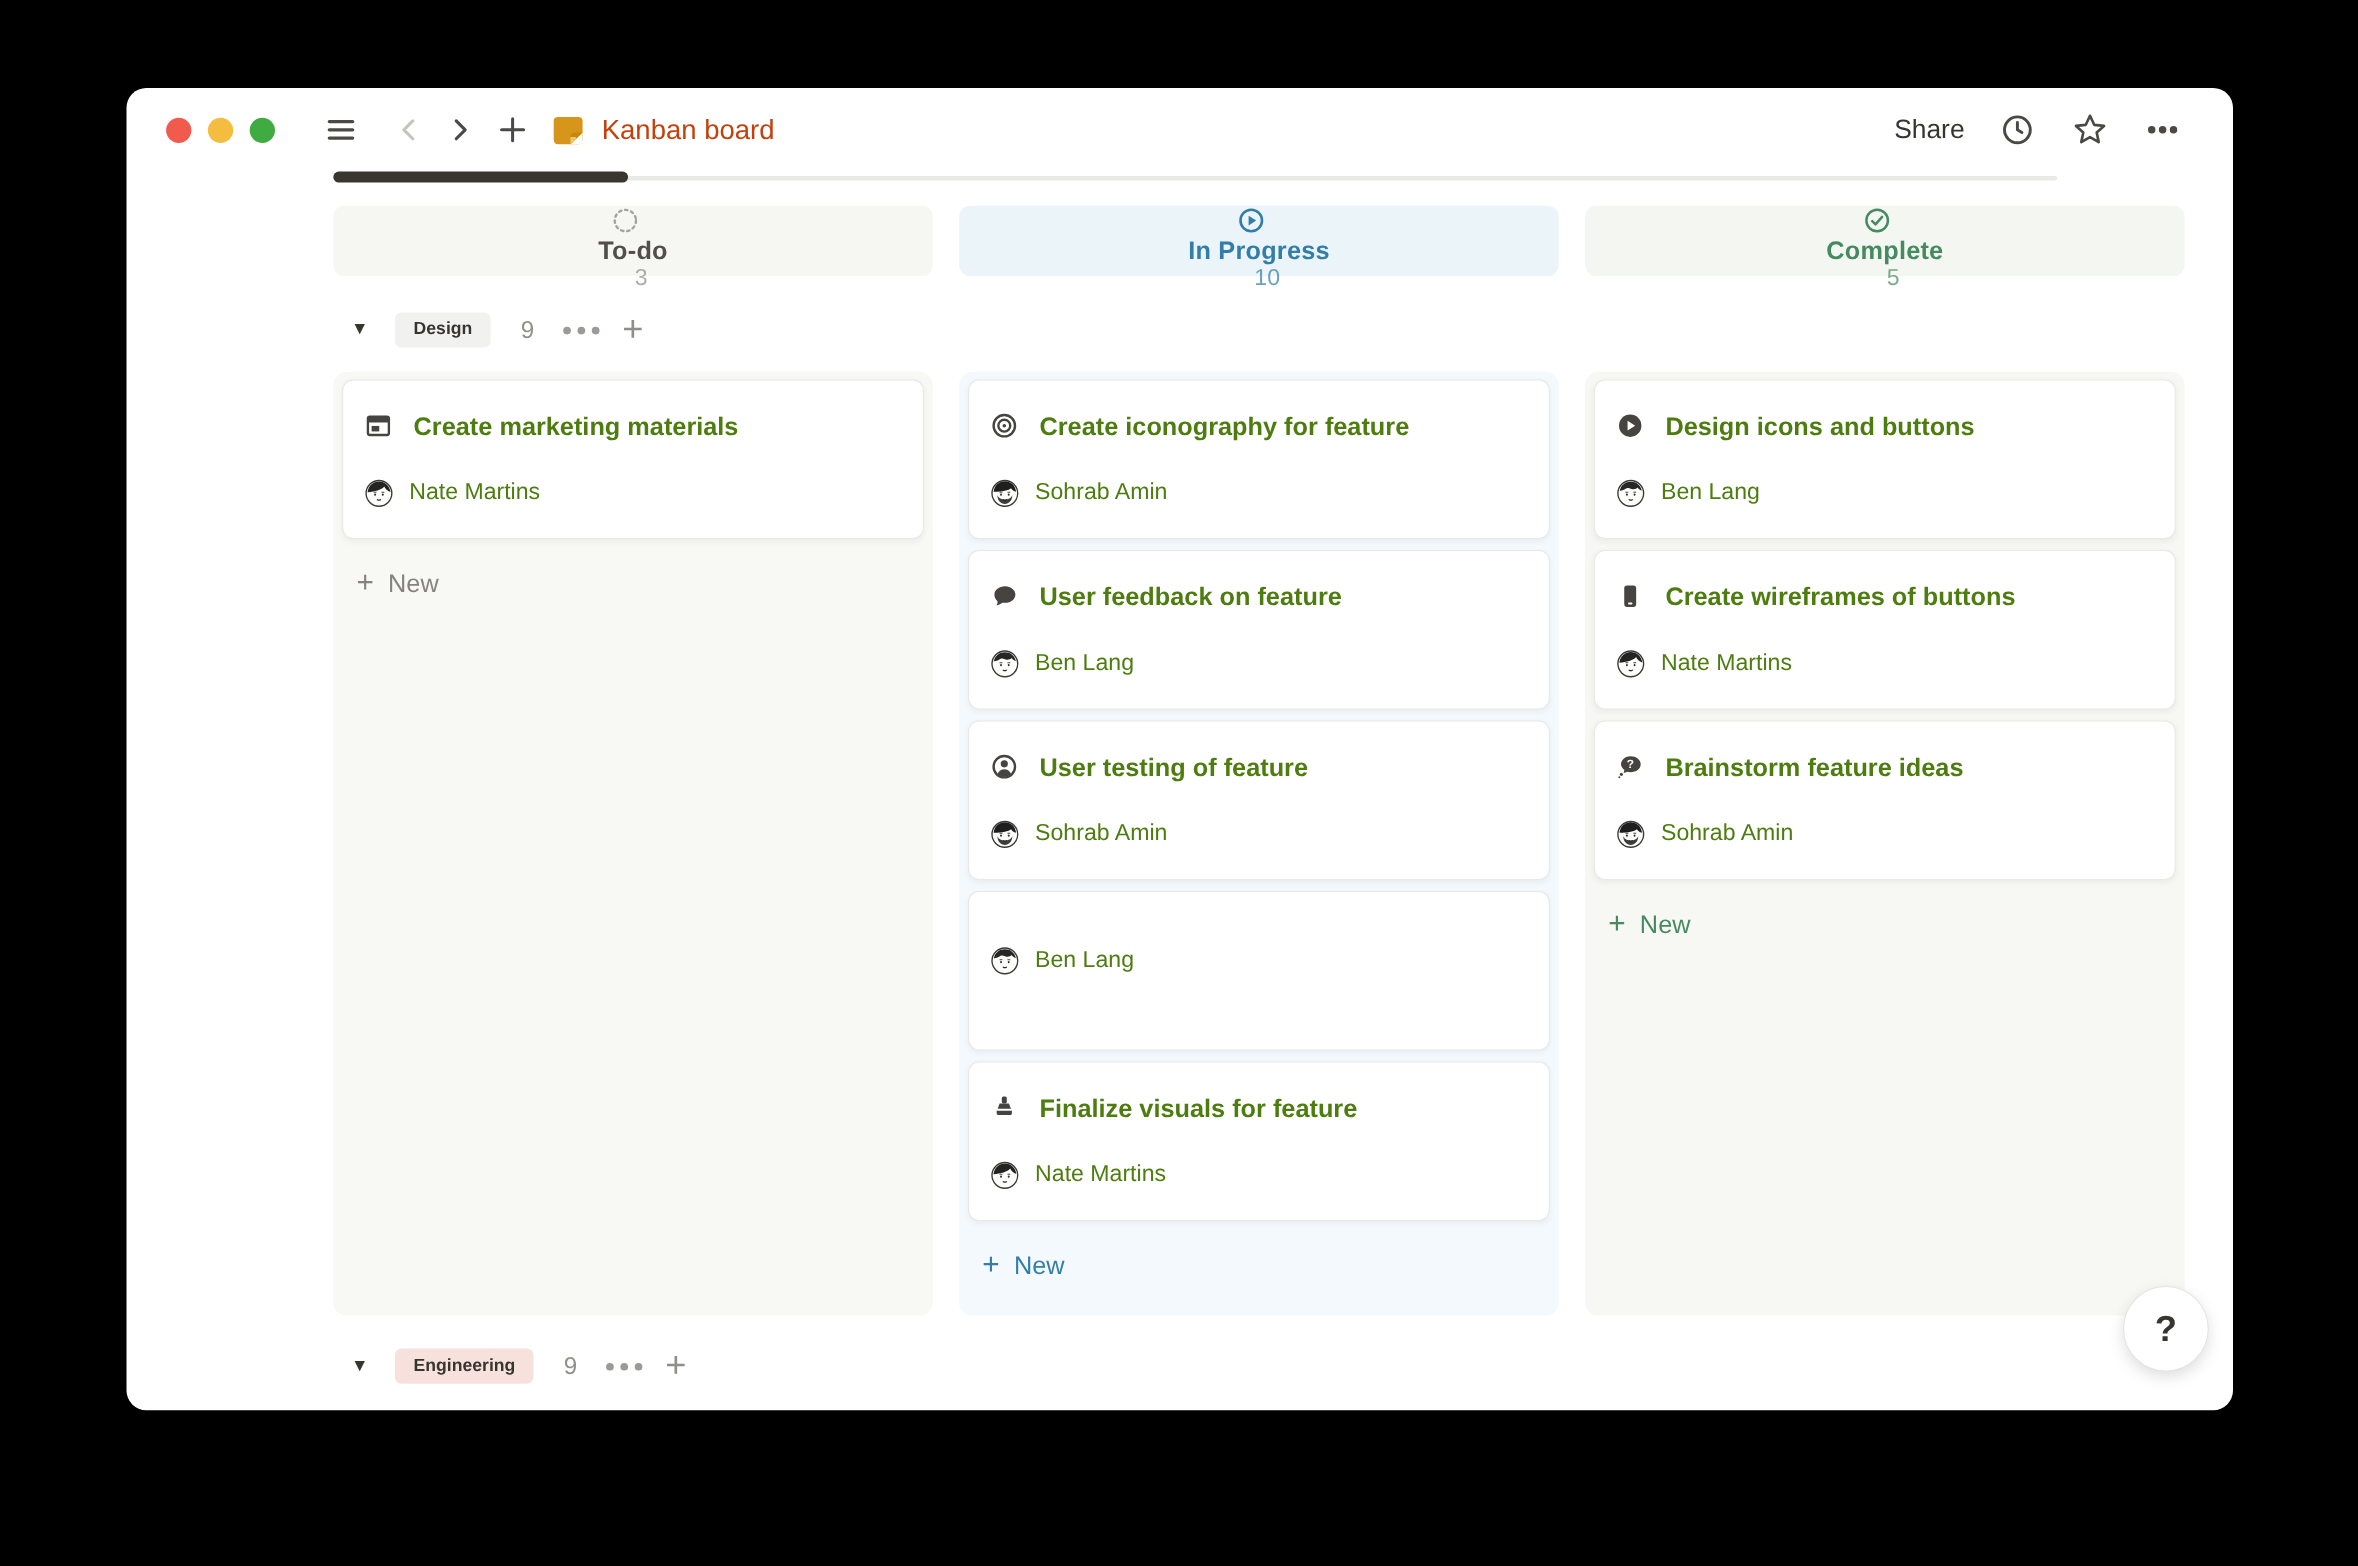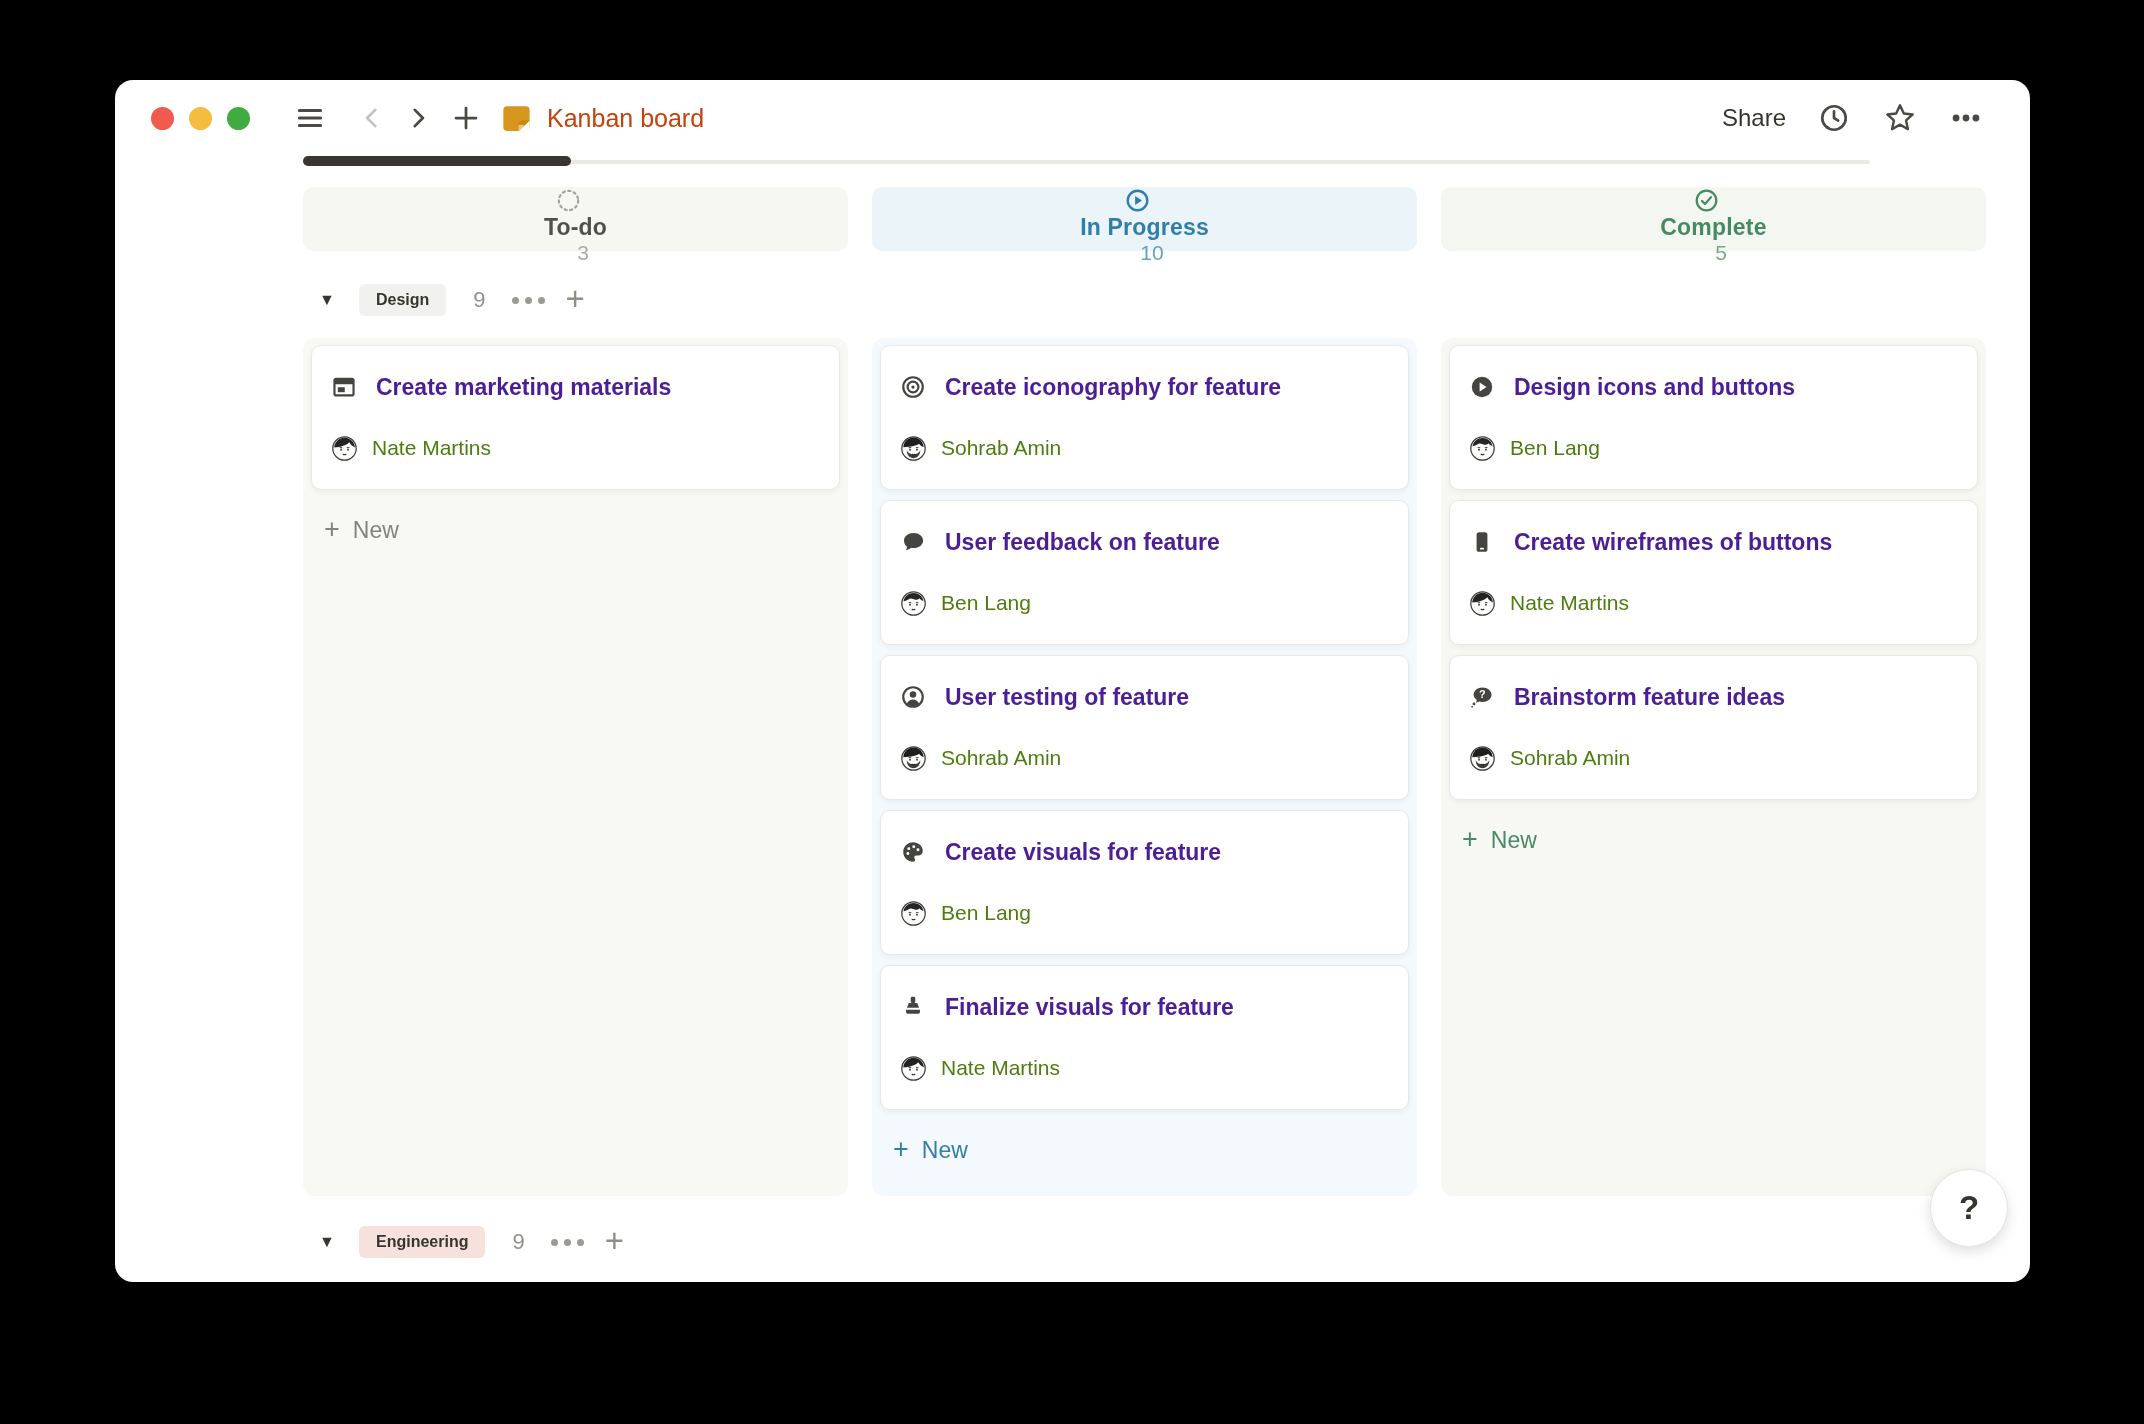--- a/index.html
+++ b/index.html
@@ -35,21 +35,21 @@
   .col-icon{display:flex;align-items:center;margin-right:15px;flex:none;}
   .col-label{font-size:23px;font-weight:600;letter-spacing:.2px;}
   .col-count{font-size:21px;font-weight:500;opacity:.72;margin-left:15px;}
   .col-body{position:absolute;top:151px;left:0;width:545px;height:858px;border-radius:12px;padding:7px 8px 0 8px;box-sizing:border-box;}
   .card{
     background:#fff;border:1px solid #e9e8e6;border-radius:10px;height:145px;box-sizing:border-box;
     padding:21px 18px 0 19px;margin-bottom:10px;box-shadow:0 2px 6px rgba(15,15,15,.05);cursor:pointer;
   }
   .card-row1{display:flex;align-items:center;gap:19px;height:40px;}
   .card-icon{display:flex;align-items:center;color:#454440;flex:none;}
-  .card-title{font-size:23px;font-weight:600;color:#4c1d95;white-space:nowrap;}
+  .card-title{font-size:23px;font-weight:600;color:#4d7c0f;white-space:nowrap;}
   .card-row2{display:flex;align-items:center;gap:14px;height:34px;margin-top:24px;}
   .avatar{display:flex;align-items:center;flex:none;}
   .assignee{font-size:21px;color:#4d7c0f;}
   .new-row{display:flex;align-items:center;gap:13px;height:44px;margin-top:18px;padding-left:13px;font-size:23px;font-weight:500;border-radius:8px;cursor:pointer;}
   .new-plus{font-size:27px;font-weight:400;line-height:1;margin-top:-2px;}
   
   .group-row{position:absolute;left:188px;display:flex;align-items:center;height:44px;}
   .group-tri{font-size:16px;color:#37352f;margin:0 0 0 16px;width:40px;flex:none;}
   .group-pill{font-size:16px;font-weight:600;color:#37352f;padding:7px 17px;border-radius:6px;white-space:nowrap;}
   .group-count{font-size:22px;color:#91908b;margin-left:27px;}
@@ -267,32 +267,20 @@
                 <ellipse cx="8.9" cy="13" rx=".75" ry=".95" fill="#2b2b2b"></ellipse>
                 <ellipse cx="15.1" cy="13" rx=".75" ry=".95" fill="#2b2b2b"></ellipse>
                 <path d="M7.7 11.1h2.3M14.1 11.1h2.3" stroke="#2b2b2b" stroke-width=".7"></path>
                 <path d="M10.7 17.1c.85.55 1.75.55 2.6 0" stroke="#2b2b2b" stroke-width=".9" fill="none" stroke-linecap="round"></path>
               </svg>
             </span>
             <span class="assignee">Sohrab Amin</span>
           </div>
         </div>
         <div class="card">
-          <div class="card-row1">
-            <span class="card-icon">
-              <svg width="26" height="26" viewBox="0 0 24 24">
-                <path d="M12 3c5 0 9 3.5 9 7.9 0 2.7-1.9 4.4-4.2 4.4h-1.9c-1 0-1.7.75-1.7 1.65 0 .45.15.85.4 1.2.25.4.4.8.4 1.25 0 1-.8 1.6-2 1.6-5 0-9-4-9-9S7 3 12 3z" fill="currentColor"></path>
-                <circle cx="8.1" cy="8.9" r="1.35" fill="#fff"></circle>
-                <circle cx="12.7" cy="7.1" r="1.35" fill="#fff"></circle>
-                <circle cx="16.6" cy="9.9" r="1.35" fill="#fff"></circle>
-                <circle cx="7.3" cy="13.4" r="1.35" fill="#fff"></circle>
-              </svg>
-            </span>
-            <span class="card-title">Create visuals for feature</span>
-          </div>
           <div class="card-row2">
             <span class="avatar">
               <svg width="27" height="27" viewBox="0 0 24 24">
                 <circle cx="12" cy="12" r="10.4" fill="#fdfdfc" stroke="#3a3a37" stroke-width="1.1"></circle>
                 <path d="M3.1 10.1C3.9 5.3 7.6 2.6 12 2.6c4.4 0 8.1 2.7 8.9 7.3-1.7-.6-2.7-1.5-3.4-2.6-.9 1-2.3 1.5-4 1.3-1.5-.2-2.4-.95-3.6-.95-1.8 0-3 1.65-6.8 2.45z" fill="#262626"></path>
                 <ellipse cx="8.9" cy="13" rx=".75" ry=".95" fill="#2b2b2b"></ellipse>
                 <ellipse cx="15.1" cy="13" rx=".75" ry=".95" fill="#2b2b2b"></ellipse>
                 <path d="M7.7 11.1h2.3M14.1 11.1h2.3" stroke="#2b2b2b" stroke-width=".7"></path>
                 <path d="M10.7 17.1c.85.55 1.75.55 2.6 0" stroke="#2b2b2b" stroke-width=".9" fill="none" stroke-linecap="round"></path>
               </svg>

